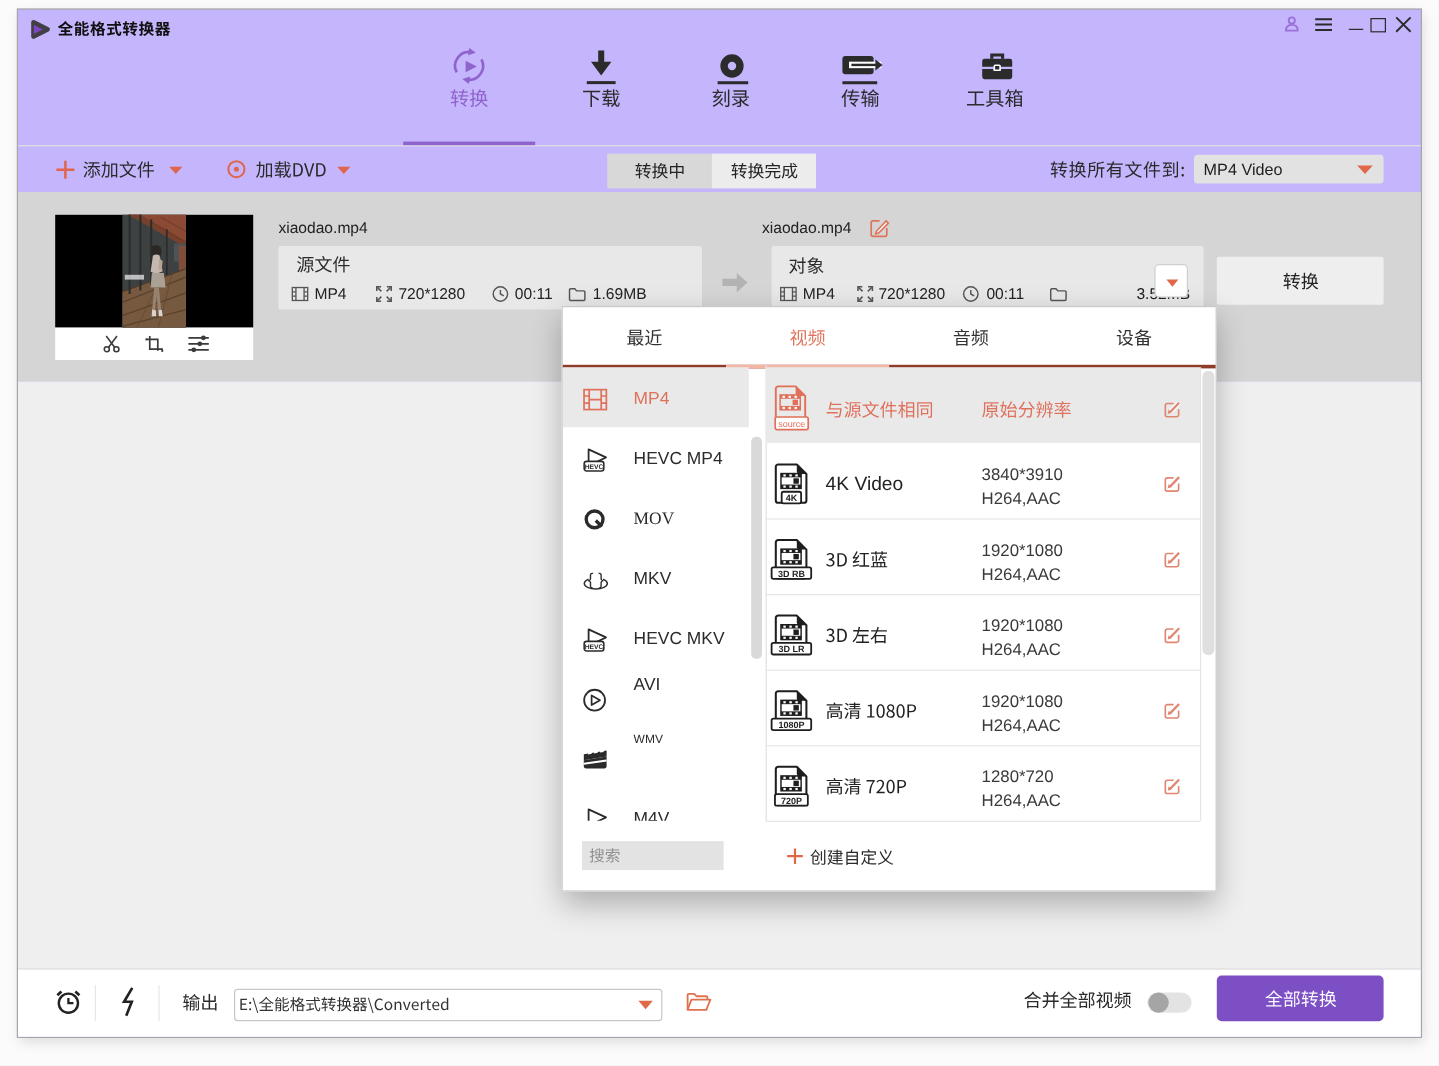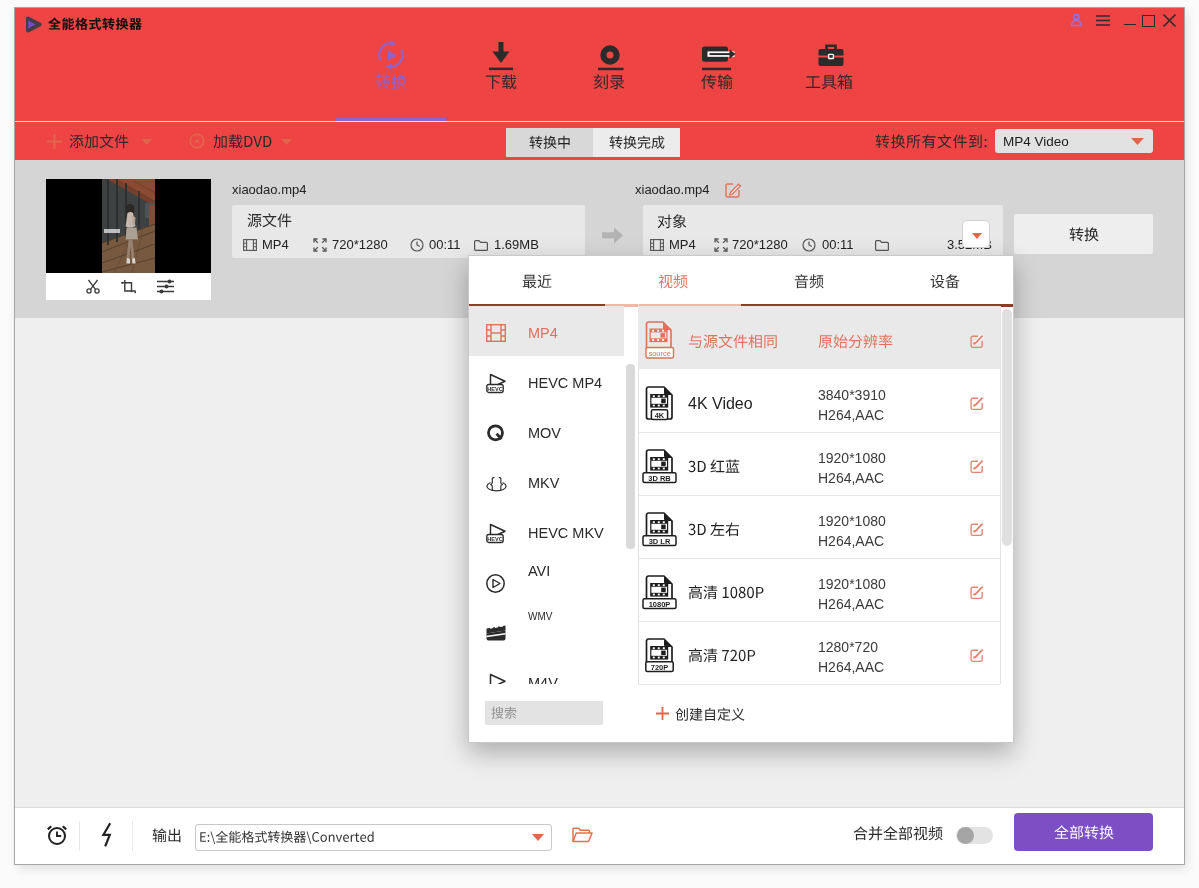--- a/index.html
+++ b/index.html
@@ -86,21 +86,21 @@
       <path id="z81" d="M44 0H505V79H302C265 79 220 75 182 72C354 235 470 384 470 531C470 661 387 746 256 746C163 746 99 704 40 639L93 587C134 636 185 672 245 672C336 672 380 611 380 527C380 401 274 255 44 54Z"></path>
       <path id="z82" d="M166 840V638H46V568H166V354L39 309L59 238L166 279V13C166 0 161 -3 150 -3C138 -4 103 -4 64 -3C74 -24 83 -56 85 -75C144 -76 181 -73 205 -61C229 -48 237 -27 237 13V306L349 350L336 418L237 380V568H339V638H237V840ZM379 290V226H424L416 223C458 156 515 99 584 53C499 16 402 -7 304 -20C317 -36 331 -64 338 -82C449 -64 557 -34 651 12C730 -29 820 -59 917 -78C927 -59 946 -31 962 -16C875 -2 793 21 721 52C803 106 870 178 911 271L866 293L853 290H683V387H915V758H723V696H847V602H727V545H847V449H683V841H614V449H457V544H566V602H457V694C509 710 563 730 607 754L553 804C516 779 450 751 392 732V387H614V290ZM809 226C771 169 717 123 652 87C586 125 531 171 491 226Z"></path>
       <path id="z83" d="M633 104C718 58 825 -12 877 -58L938 -14C881 32 773 98 690 141ZM290 136C233 82 143 26 61 -11C78 -23 106 -47 119 -61C198 -20 294 46 358 109ZM194 319C211 326 237 329 421 341C339 302 269 272 237 260C179 236 135 222 102 219C109 200 119 166 122 153C148 162 187 166 479 185V10C479 -2 475 -6 458 -6C443 -8 389 -8 327 -6C339 -26 351 -54 355 -75C428 -75 479 -75 510 -63C543 -52 552 -32 552 8V189L797 204C824 176 848 148 864 126L922 166C879 221 789 304 718 362L665 328C691 306 719 281 746 255L309 232C450 285 592 352 727 434L673 480C629 451 581 424 532 398L309 385C378 419 447 460 510 505L480 528H862V405H936V593H539V686H923V752H539V841H461V752H76V686H461V593H66V405H137V528H434C363 473 274 425 246 411C218 396 193 387 174 385C181 367 191 333 194 319Z"></path>
       <path id="z84" d="M838 824V20C838 1 831 -5 812 -6C792 -6 729 -7 659 -5C670 -25 682 -57 686 -76C779 -77 834 -75 867 -64C899 -51 913 -30 913 20V824ZM643 724V168H715V724ZM142 474V45C142 -44 172 -65 269 -65C290 -65 432 -65 455 -65C544 -65 566 -26 576 112C555 117 526 128 509 141C504 22 497 0 450 0C419 0 300 0 275 0C224 0 216 7 216 45V407H432C424 286 415 237 403 223C396 214 388 213 374 213C360 213 325 214 288 218C298 199 306 173 307 153C347 150 386 151 406 152C431 155 448 161 463 178C486 203 497 271 506 444C507 454 507 474 507 474ZM313 838C260 709 154 571 27 480C44 468 70 443 82 428C181 504 266 604 330 713C409 627 496 524 540 457L595 507C547 578 446 689 362 774L383 818Z"></path>
       <path id="z85" d="M394 755V695H581V620H330V561H581V483H387V422H581V345H379V288H581V209H337V149H581V49H652V149H937V209H652V288H899V345H652V422H876V561H945V620H876V755H652V840H581V755ZM652 561H809V483H652ZM652 620V695H809V620ZM97 393C97 404 120 417 135 425H258C246 336 226 259 200 193C173 233 151 283 134 343L78 322C102 241 132 177 169 126C134 60 89 8 37 -30C53 -40 81 -66 92 -80C140 -43 183 7 218 70C323 -30 469 -55 653 -55H933C937 -35 951 -2 962 14C911 13 694 13 654 13C485 13 347 35 249 132C290 225 319 342 334 483L292 493L278 492H192C242 567 293 661 338 758L290 789L266 778H64V711H237C197 622 147 540 129 515C109 483 84 458 66 454C76 439 91 408 97 393Z"></path>
       <path id="z86" d="M239 411H774V264H239ZM239 482V631H774V482ZM239 194H774V46H239ZM455 842C447 802 431 747 416 703H163V-81H239V-25H774V-76H853V703H492C509 741 526 787 542 830Z"></path>
       <path id="z87" d="M224 378C203 197 148 54 36 -33C54 -44 85 -69 97 -83C164 -25 212 51 247 144C339 -29 489 -64 698 -64H932C935 -42 949 -6 960 12C911 11 739 11 702 11C643 11 588 14 538 23V225H836V295H538V459H795V532H211V459H460V44C378 75 315 134 276 239C286 280 294 324 300 370ZM426 826C443 796 461 758 472 727H82V509H156V656H841V509H918V727H558C548 760 522 810 500 847Z"></path>
       <path id="z88" d="M413 819C449 744 494 642 512 576L580 604C560 670 516 768 478 844ZM792 767C730 575 638 405 503 268C377 395 279 553 214 725L145 703C218 516 318 349 447 214C338 118 203 40 36 -15C50 -31 68 -60 77 -79C249 -19 388 62 501 162C616 56 752 -27 910 -79C922 -59 945 -28 962 -12C808 35 672 114 558 216C701 361 798 539 869 743Z"></path>
     </defs>
   </svg>
-<div style="position:absolute;left:15px;top:8px;width:1169px;height:856px;background:#ef4444;box-shadow:0 0 0 1px #a6a6a6, 2px 4px 10px rgba(0,0,0,0.13)">
+<div style="position:absolute;left:15px;top:8px;width:1169px;height:856px;background:#c4b5fd;box-shadow:0 0 0 1px #a6a6a6, 2px 4px 10px rgba(0,0,0,0.13)">
     <div style="position:absolute;left:0px;top:152px;width:1169px;height:158px;background:#d5d5d5"></div>
     <div style="position:absolute;left:0px;top:310px;width:1169px;height:489px;background:#efefef"></div>
     <div style="position:absolute;left:0px;top:799px;width:1169px;height:57px;background:#ffffff;border-top:1px solid #dcdcdc;box-sizing:border-box"></div>
     <svg style="position:absolute;left:10px;top:8px;overflow:visible" width="17" height="17">
       <path d="M3 2.6 L14.6 8.5 L3 14.4 Z" fill="#413e44" stroke="#413e44" stroke-width="4" stroke-linejoin="round"></path>
       <path d="M3.2 4.6 L10.6 8.5 L3.2 12.4 Z" fill="#7c46c4"></path>
     </svg>
     <svg style="position:absolute;left:33.0px;top:5.5px;overflow:visible" width="97" height="20">
       <g fill="#111" transform="translate(0 14.75) scale(0.013000 -0.013000)">
         <use href="#z0" x="0"></use>
@@ -502,21 +502,21 @@
           </g>
         </svg>
         <div style="position:absolute;top:66.0px;height:22px;line-height:22px;font-size:14.5px;color:#2b2b2b;font-family:'Liberation Sans',sans-serif;white-space:nowrap;left:59.0px">HEVC MP4</div>
         <svg style="position:absolute;left:17px;top:67px;overflow:visible" width="22" height="20">
           <g stroke="#2b2b2b" stroke-width="1.5" fill="none" stroke-linejoin="round">
             <path d="M4.5 1.5 L19 8.2 L4.5 15 Z"></path>
           </g>
           <rect x="0.8" y="11.5" width="16.4" height="8" rx="2" fill="#fff" stroke="#2b2b2b" stroke-width="1.3"></rect>
           <text x="9" y="18" text-anchor="middle" font-family="Liberation Sans, sans-serif" font-size="5.6" font-weight="bold" fill="#2b2b2b">HEVC</text>
         </svg>
-        <div style="position:absolute;top:116.0px;height:22px;line-height:22px;font-size:14.5px;color:#2b2b2b;font-family:Liberation Sans, sans-serif;white-space:nowrap;left:59.0px">MOV</div>
+        <div style="position:absolute;top:116.0px;height:22px;line-height:22px;font-size:14.5px;color:#2b2b2b;font-family:Liberation Serif, serif;white-space:nowrap;left:59.0px">MOV</div>
         <svg style="position:absolute;left:17px;top:118px;overflow:visible" width="20" height="18">
           <circle cx="9.5" cy="8.8" r="7" fill="none" stroke="#2b2b2b" stroke-width="2.8"></circle>
           <path d="M10.5 9.8 L15.6 14.9" stroke="#2b2b2b" stroke-width="2.8"></path>
         </svg>
         <div style="position:absolute;top:166.0px;height:22px;line-height:22px;font-size:14.5px;color:#2b2b2b;font-family:'Liberation Sans',sans-serif;white-space:nowrap;left:59.0px">MKV</div>
         <svg style="position:absolute;left:17px;top:168px;overflow:visible" width="21" height="18">
           <ellipse cx="10.5" cy="12.3" rx="9.6" ry="4.6" fill="none" stroke="#2b2b2b" stroke-width="1.2"></ellipse>
           <rect x="4.5" y="6" width="12" height="9" fill="#fff"></rect>
           <text x="10.5" y="13.5" text-anchor="middle" font-family="Liberation Sans, sans-serif" font-size="14" fill="#2b2b2b">{ }</text>
         </svg>

